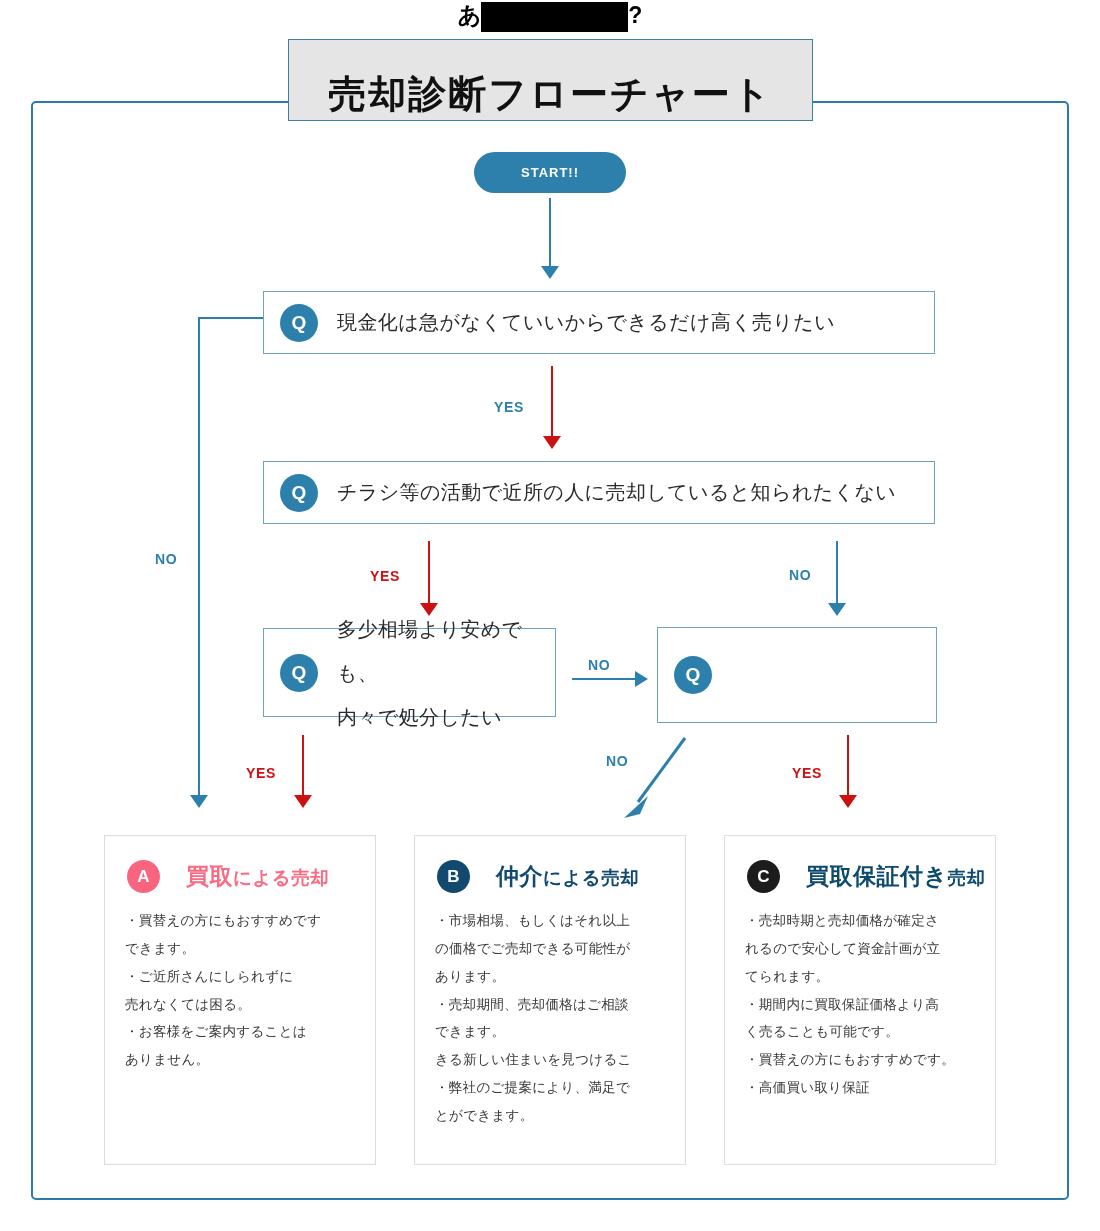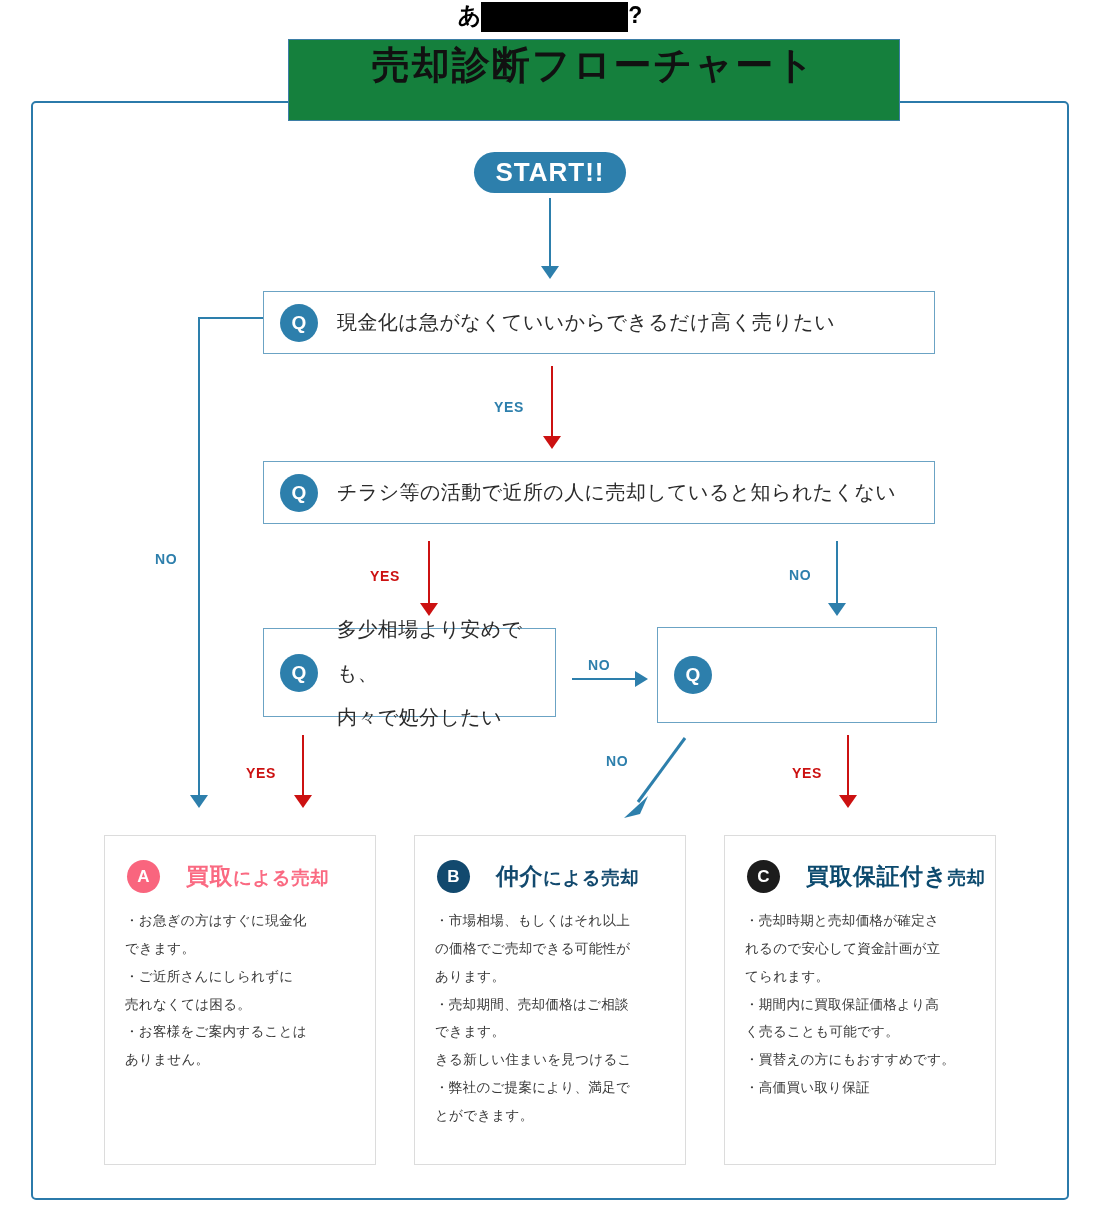--- a/index.html
+++ b/index.html
@@ -50,27 +50,27 @@
     border: 2px solid #2b7aaa;
     border-radius: 5px;
     box-sizing: border-box;
   }
 
   
   .title-box {
     position: absolute;
     left: 288px;
     top: 39px;
-    width: 612px;
+    width: 525px;
     height: 82px;
-    background: #15803d;
+    background: #e5e5e5;
     border: 1px solid #3d7ea6;
     box-sizing: border-box;
     display: flex;
-    align-items: flex-start;
+    align-items: flex-end;
     justify-content: center;
     z-index: 5;
   }
   .title-text {
     font-family: "DejaVu Serif", "Liberation Serif", serif;
     font-size: 38px;
     font-weight: bold;
     color: #111111;
     letter-spacing: 2px;
     white-space: nowrap;
@@ -85,21 +85,21 @@
     height: 41px;
     background: #2d7fac;
     border-radius: 21px;
     display: flex;
     align-items: center;
     justify-content: center;
     z-index: 4;
   }
   .start-pill span {
     color: #ffffff;
-    font-size: 26px;
+    font-size: 13px;
     font-weight: bold;
     letter-spacing: 1px;
   }
 
   
   .qbox {
     position: absolute;
     background: #ffffff;
     border: 1px solid #6ba3c4;
     box-sizing: border-box;
@@ -326,21 +326,21 @@
   <div class="lbl lbl-red" style="left:792px; top:765px;">YES</div>
   <div class="vline redc" style="left:847px; top:735px; height:60px;"></div>
   <div class="arrowhead-down ah-red" style="left:839px; top:795px;"></div>
 
   <div class="card" id="cardA">
     <div class="card-head">
       <div class="card-badge badge-a">A</div>
       <div class="card-title ct-a"><span class="title-strong">買取</span><span class="title-rest">による売却</span></div>
     </div>
     <div class="card-body">
-      <p>・お急ぎの方はすぐに現金化</p>
+      <p>・買替えの方にもおすすめです</p>
       <p>できます。</p>
       <p>・ご近所さんにしられずに</p>
       <p>売れなくては困る。</p>
       <p>・お客様をご案内することは</p>
       <p>ありません。</p>
     </div>
   </div>
 
   <div class="card" id="cardB">
     <div class="card-head">

